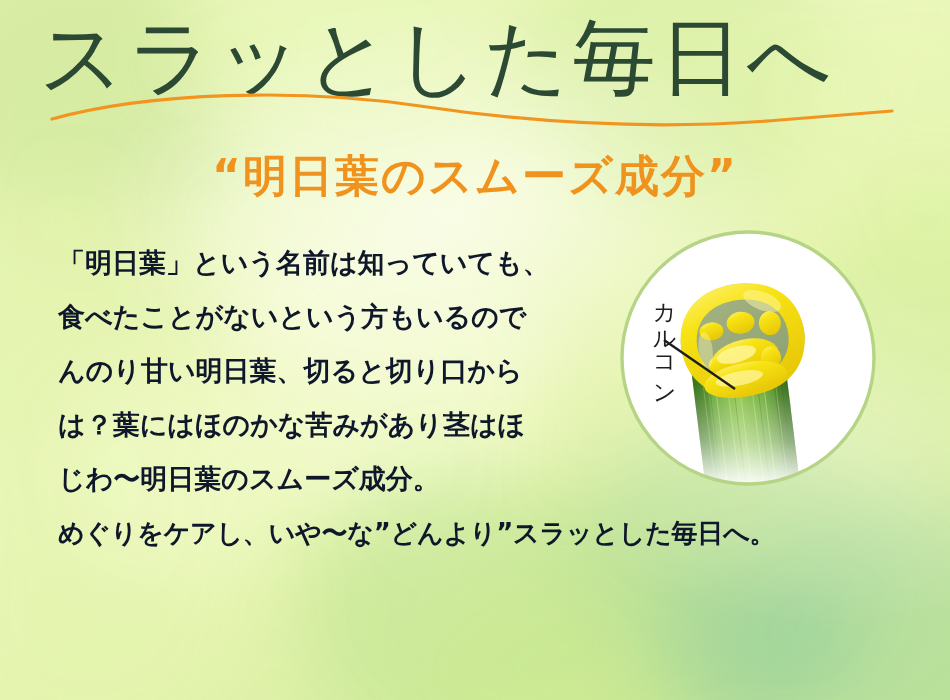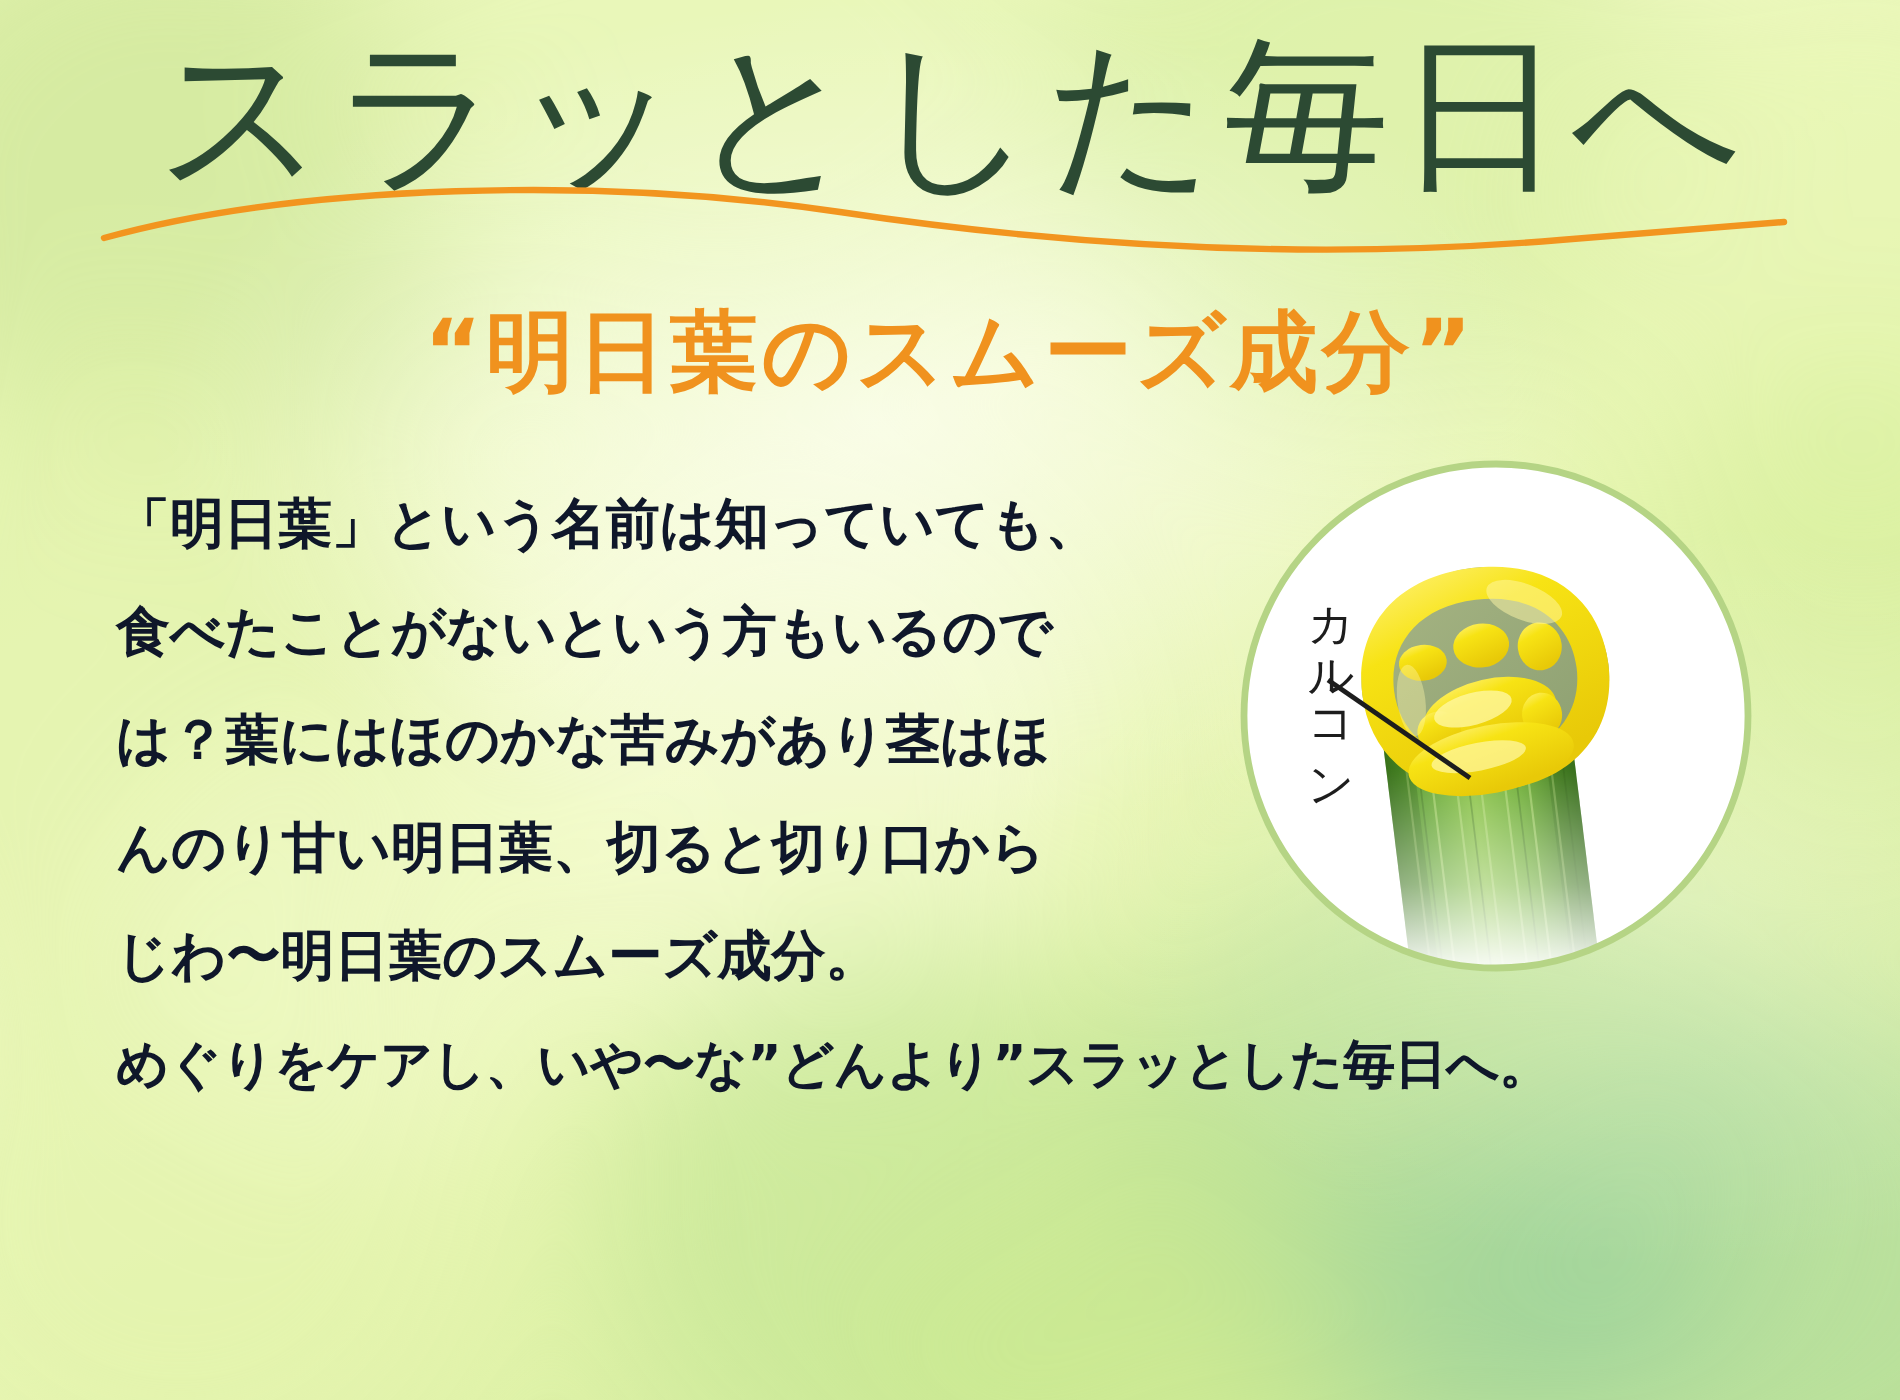--- a/index.html
+++ b/index.html
@@ -70,21 +70,21 @@
     position: absolute;
     left: 0; top: 14px;
     width: 950px;
     height: 110px;
     z-index: 3;
   }
   .headline {
     position: absolute;
     left: 0; top: 0;
     width: 875px;
-    text-align: right;
+    text-align: center;
     font-family: "DejaVu Serif", "Liberation Serif", serif;
     font-size: 83px;
     line-height: 1.05;
     letter-spacing: 4px;
     color: #2c4a33;
     white-space: nowrap;
     font-weight: 400;
   }
   .wave-svg {
     position: absolute;
@@ -187,22 +187,22 @@
     <svg class="wave-svg" viewBox="0 0 950 130" preserveAspectRatio="none">
       <path d="M52,105 C 150,78 300,74 420,92 C 540,110 660,116 780,106 C 830,102 866,99 892,97" fill="none" stroke="#f2951f" stroke-width="3.2" stroke-linecap="round"></path>
     </svg>
   </div>
 
   <div class="subtitle">“明日葉のスムーズ成分”</div>
 
   <div class="body-copy">
     <div class="copy-line">「明日葉」という名前は知っていても、</div>
     <div class="copy-line">食べたことがないという方もいるので</div>
+    <div class="copy-line">んのり甘い明日葉、切ると切り口から</div>
     <div class="copy-line">は？葉にはほのかな苦みがあり茎はほ</div>
-    <div class="copy-line">んのり甘い明日葉、切ると切り口から</div>
     <div class="copy-line">じわ〜明日葉のスムーズ成分。</div>
     <div class="copy-line wide-line">めぐりをケアし、いや〜な”どんより”スラッとした毎日へ。</div>
   </div>
 
   <div class="illus">
     <svg class="illus-svg" viewBox="0 0 262 262">
       <defs>
         <clipPath id="circClip">
           <circle cx="131" cy="131" r="126"></circle>
         </clipPath>

